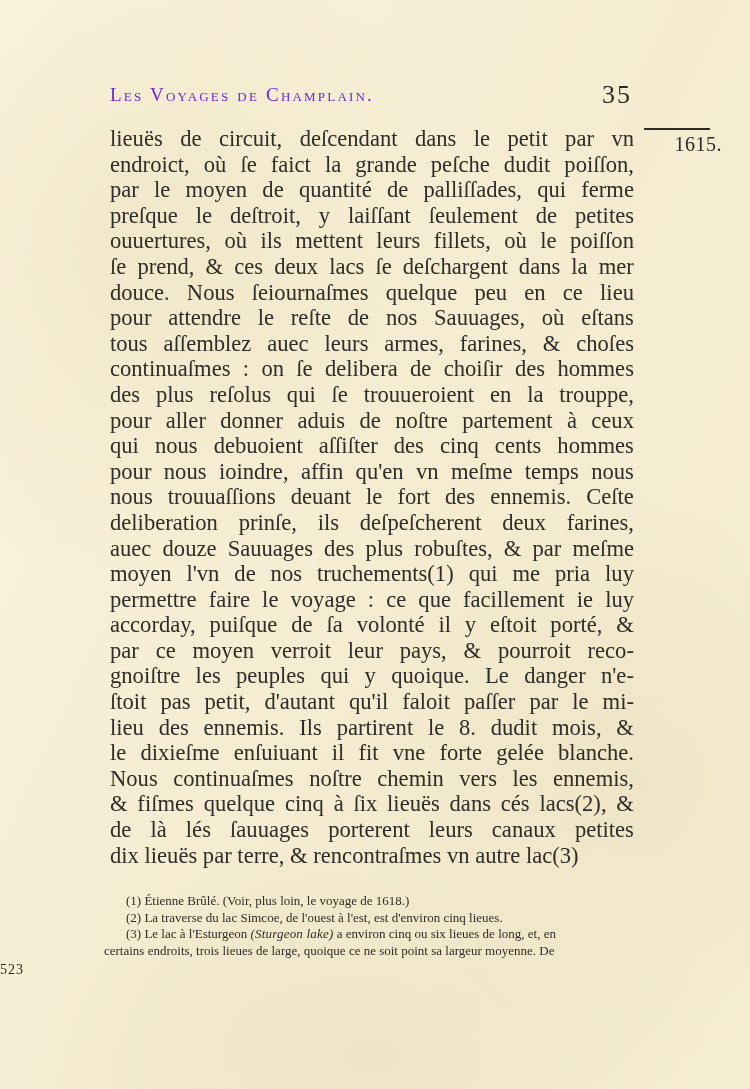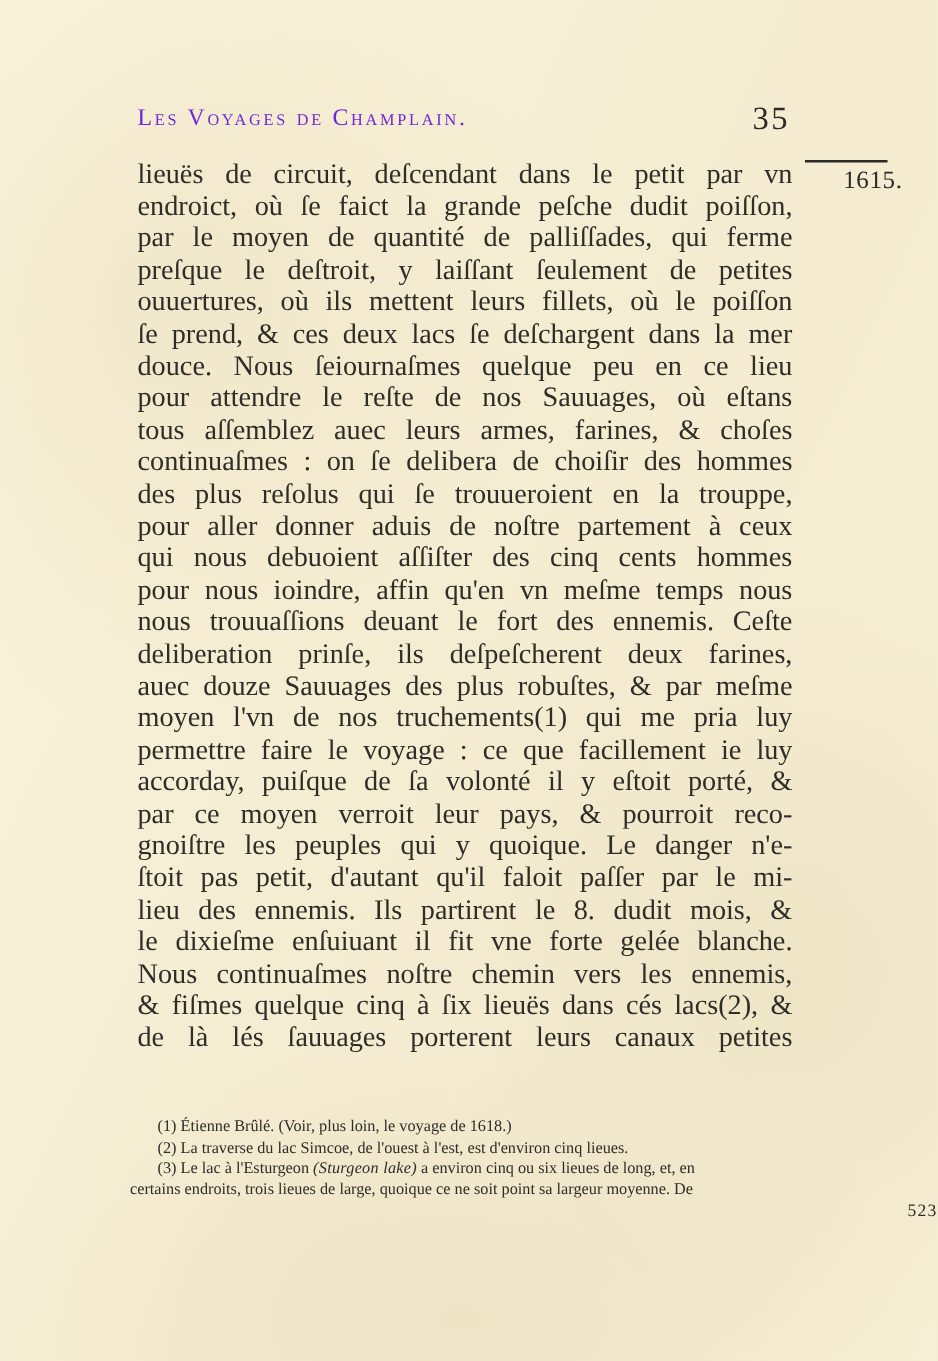--- a/index.html
+++ b/index.html
@@ -132,21 +132,21 @@
     font-style: italic;
     letter-spacing: 0.2px;
   }
 
   
   .signature {
     position: absolute;
     left: 0;
     right: 0;
     top: 962px;
-    text-align: right;
+    text-align: left;
     font-size: 14px;
     letter-spacing: 1px;
     color: #2b2a26;
   }
 </style>
 </head>
 <body>
 
 <div class="paper-texture"></div>
 
@@ -184,20 +184,21 @@
       <div class="body-line justify"><span class="w">permettre</span><span class="w">faire</span><span class="w">le</span><span class="w">voyage</span><span class="w">:</span><span class="w">ce</span><span class="w">que</span><span class="w">facillement</span><span class="w">ie</span><span class="w">luy</span></div>
       <div class="body-line justify"><span class="w">accorday,</span><span class="w">puiſque</span><span class="w">de</span><span class="w">ſa</span><span class="w">volonté</span><span class="w">il</span><span class="w">y</span><span class="w">eſtoit</span><span class="w">porté,</span><span class="w">&amp;</span></div>
       <div class="body-line justify"><span class="w">par</span><span class="w">ce</span><span class="w">moyen</span><span class="w">verroit</span><span class="w">leur</span><span class="w">pays,</span><span class="w">&amp;</span><span class="w">pourroit</span><span class="w">reco-</span></div>
       <div class="body-line justify"><span class="w">gnoiſtre</span><span class="w">les</span><span class="w">peuples</span><span class="w">qui</span><span class="w">y</span><span class="w">quoique.</span><span class="w">Le</span><span class="w">danger</span><span class="w">n'e-</span></div>
       <div class="body-line justify"><span class="w">ſtoit</span><span class="w">pas</span><span class="w">petit,</span><span class="w">d'autant</span><span class="w">qu'il</span><span class="w">faloit</span><span class="w">paſſer</span><span class="w">par</span><span class="w">le</span><span class="w">mi-</span></div>
       <div class="body-line justify"><span class="w">lieu</span><span class="w">des</span><span class="w">ennemis.</span><span class="w">Ils</span><span class="w">partirent</span><span class="w">le</span><span class="w">8.</span><span class="w">dudit</span><span class="w">mois,</span><span class="w">&amp;</span></div>
       <div class="body-line justify"><span class="w">le</span><span class="w">dixieſme</span><span class="w">enſuiuant</span><span class="w">il</span><span class="w">fit</span><span class="w">vne</span><span class="w">forte</span><span class="w">gelée</span><span class="w">blanche.</span></div>
       <div class="body-line justify"><span class="w">Nous</span><span class="w">continuaſmes</span><span class="w">noſtre</span><span class="w">chemin</span><span class="w">vers</span><span class="w">les</span><span class="w">ennemis,</span></div>
       <div class="body-line justify"><span class="w">&amp;</span><span class="w">fiſmes</span><span class="w">quelque</span><span class="w">cinq</span><span class="w">à</span><span class="w">ſix</span><span class="w">lieuës</span><span class="w">dans</span><span class="w">cés</span><span class="w">lacs(2),</span><span class="w">&amp;</span></div>
       <div class="body-line justify"><span class="w">de</span><span class="w">là</span><span class="w">lés</span><span class="w">ſauuages</span><span class="w">porterent</span><span class="w">leurs</span><span class="w">canaux</span><span class="w">petites</span></div>
+      <div class="body-line flush"><span class="w">dix lieuës par terre, &amp; rencontraſmes vn autre lac(3)</span></div>
     </div>
 
   <div class="footnotes" id="footnotes">
       <p class="footnote"><span>(1)  Étienne Brûlé.  (Voir, plus loin, le voyage de 1618.)</span></p>
       <p class="footnote"><span>(2)  La traverse du lac Simcoe, de l'ouest à l'est, est d'environ cinq lieues.</span></p>
       <p class="footnote"><span>(3)  Le lac à l'Esturgeon </span><span class="it">(Sturgeon lake)</span><span> a environ cinq ou six lieues de long, et, en</span></p>
       <p class="footnote" style="text-indent: 0px;"><span>certains endroits, trois lieues de large, quoique ce ne soit point sa largeur moyenne.  De</span></p>
     </div>
 
   <div class="signature">523</div>

